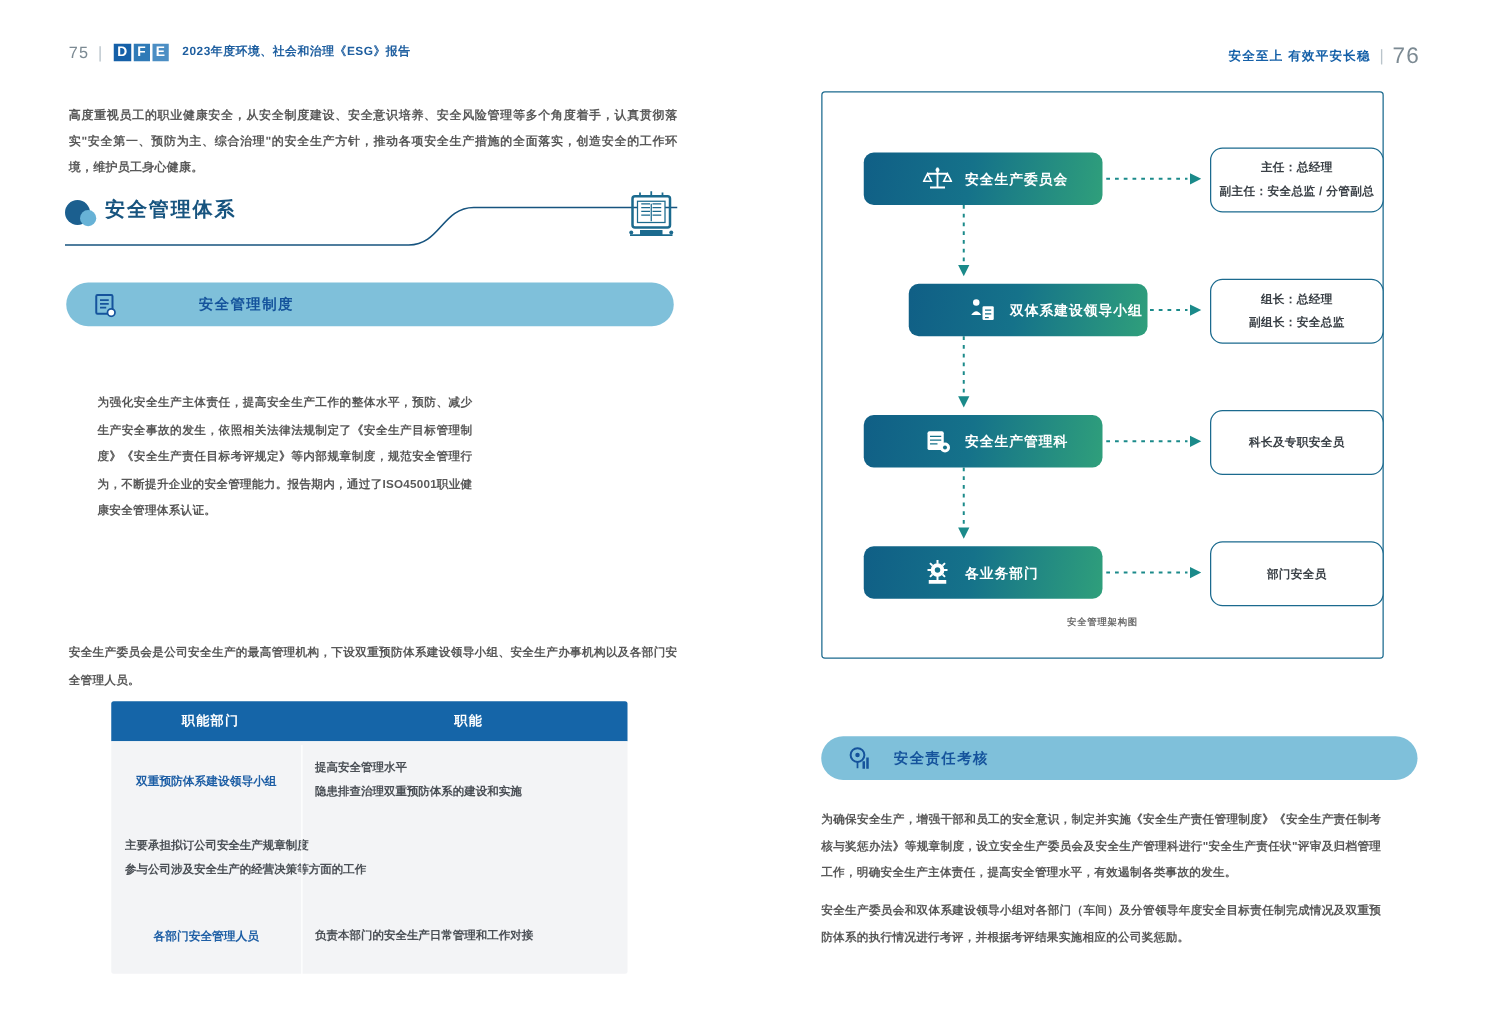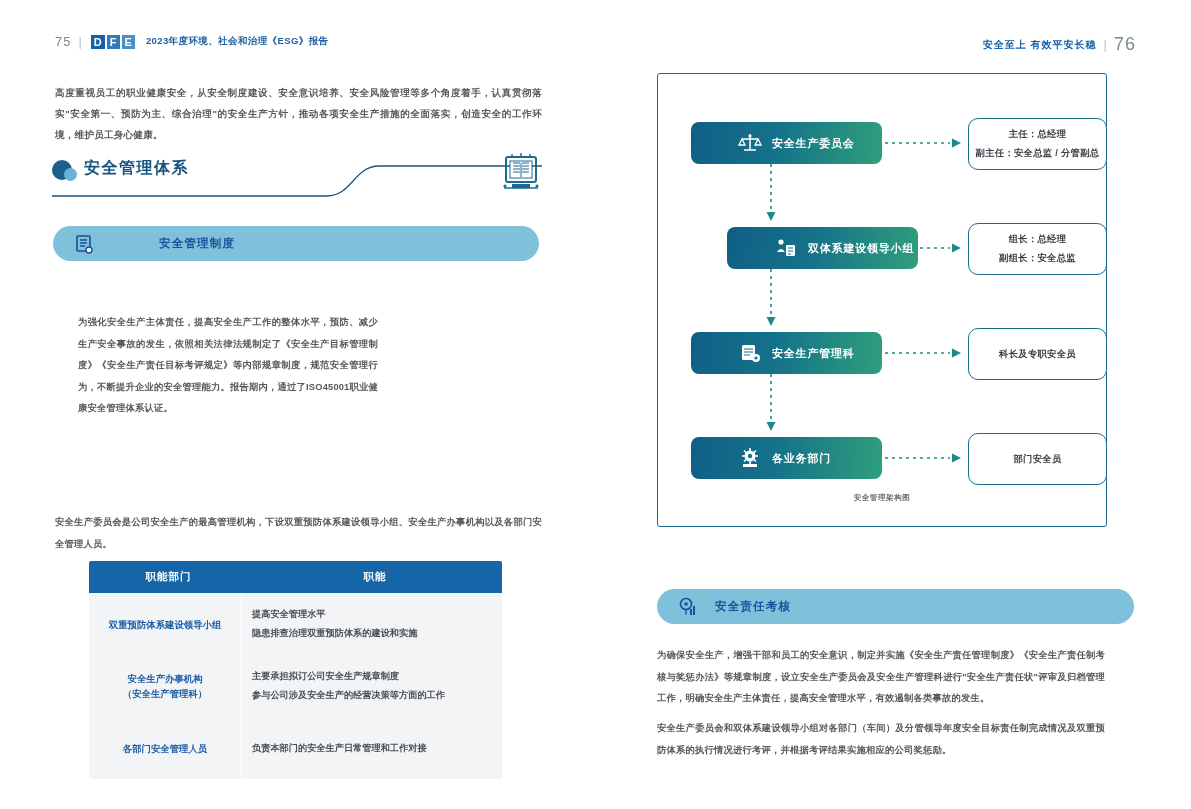--- a/index.html
+++ b/index.html
@@ -173,24 +173,20 @@
     </div>
     <div class="tbody">
       <div class="trow r1">
         <div class="c1">双重预防体系建设领导小组</div>
         <div class="c2">
           <div>提高安全管理水平</div>
           <div>隐患排查治理双重预防体系的建设和实施</div>
         </div>
       </div>
       <div class="trow r2">
-        <div class="c1">
-          <div>安全生产办事机构</div>
-          <div>（安全生产管理科）</div>
-        </div>
         <div class="c2">
           <div>主要承担拟订公司安全生产规章制度</div>
           <div>参与公司涉及安全生产的经营决策等方面的工作</div>
         </div>
       </div>
       <div class="trow r3">
         <div class="c1">各部门安全管理人员</div>
         <div class="c2">
           <div>负责本部门的安全生产日常管理和工作对接</div>
         </div>

